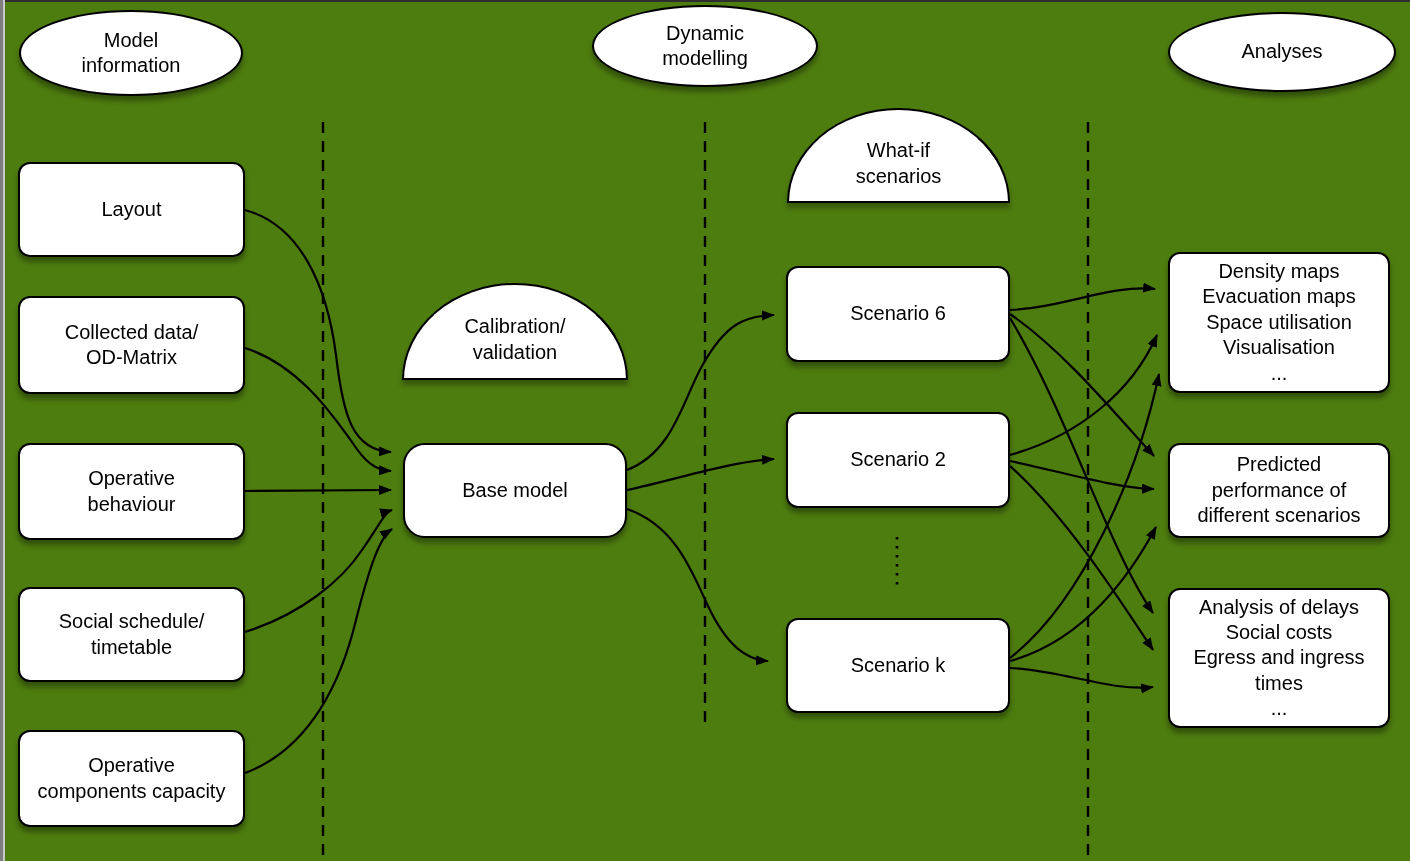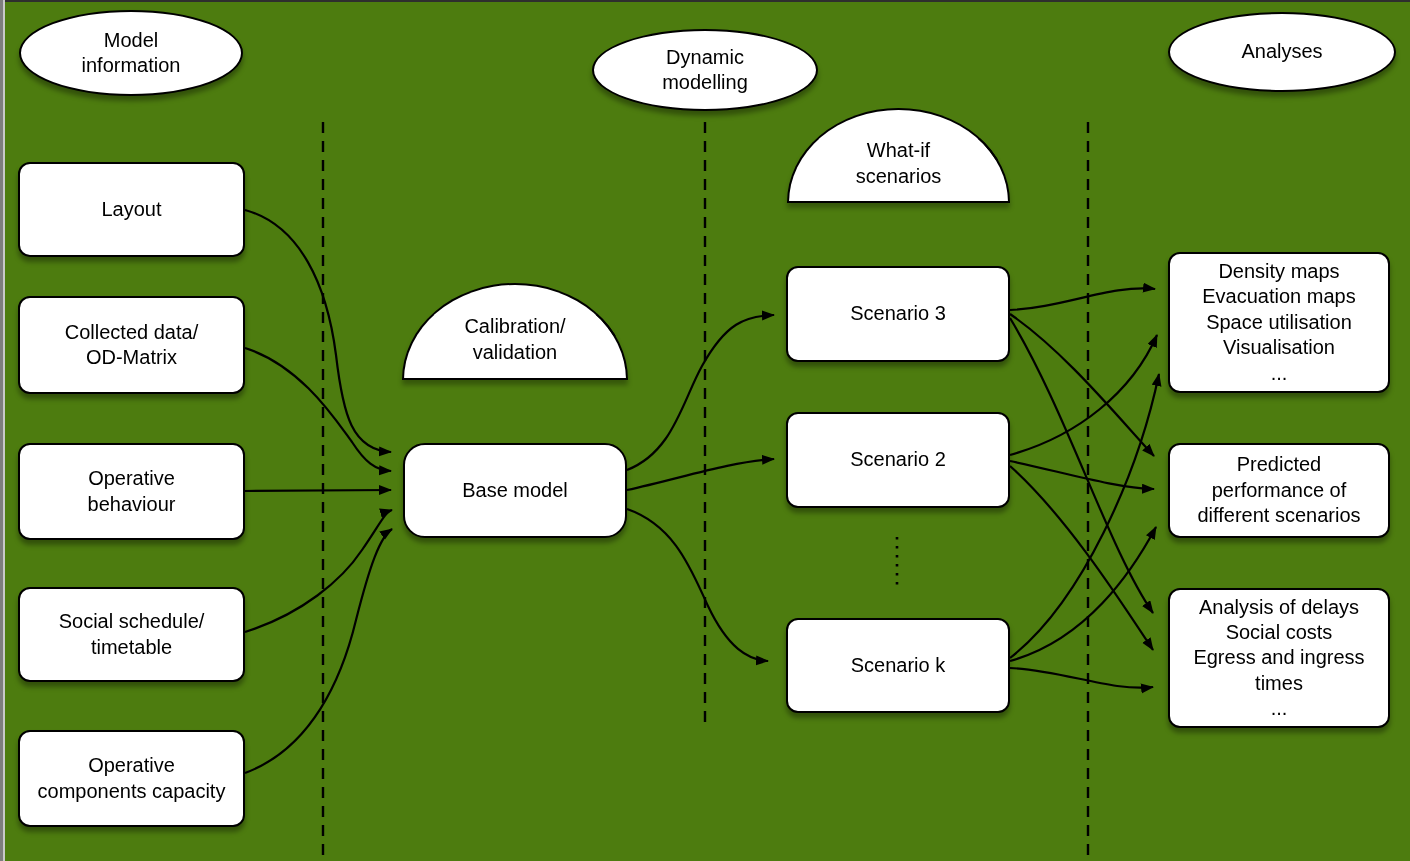--- a/index.html
+++ b/index.html
@@ -62,21 +62,21 @@
 
     <path class="flow" marker-end="url(#arw)" d="M1010,658 C1082,602 1138,474 1159,374"></path>
     <path class="flow" marker-end="url(#arw)" d="M1010,661 C1086,640 1132,572 1156,527"></path>
     <path class="flow" marker-end="url(#arw)" d="M1010,668 C1062,670 1112,692 1153,687"></path>
   </svg>
 
   <div class="node ellipse" style="left:19px;top:10px;width:224px;height:86px;">
     <span>Model
 information</span>
   </div>
-  <div class="node ellipse" style="left:592px;top:29px;width:226px;height:82px;">
+  <div class="node ellipse" style="left:592px;top:5px;width:226px;height:82px;">
     <span>Dynamic
 modelling</span>
   </div>
   <div class="node ellipse" style="left:1168px;top:12px;width:228px;height:80px;">
     <span>Analyses</span>
   </div>
 
   <div class="node dome" style="left:402px;top:283px;width:226px;height:97px;border-radius:113px 113px 0 0 / 97px 97px 0 0;padding-top:16px;">
     <span>Calibration/
 validation</span>
@@ -104,21 +104,21 @@
   <div class="node rbox" style="left:18px;top:730px;width:227px;height:97px;">
     <span>Operative
 components capacity</span>
   </div>
 
   <div class="node rbox" style="left:403px;top:443px;width:224px;height:95px;border-radius:22px;">
     <span>Base model</span>
   </div>
 
   <div class="node rbox" style="left:786px;top:266px;width:224px;height:96px;">
-    <span>Scenario 3</span>
+    <span>Scenario 6</span>
   </div>
   <div class="node rbox" style="left:786px;top:412px;width:224px;height:96px;">
     <span>Scenario 2</span>
   </div>
   <div class="node rbox" style="left:786px;top:618px;width:224px;height:95px;">
     <span>Scenario k</span>
   </div>
 
   <div class="node rbox" style="left:1168px;top:252px;width:222px;height:141px;">
     <span>Density maps

